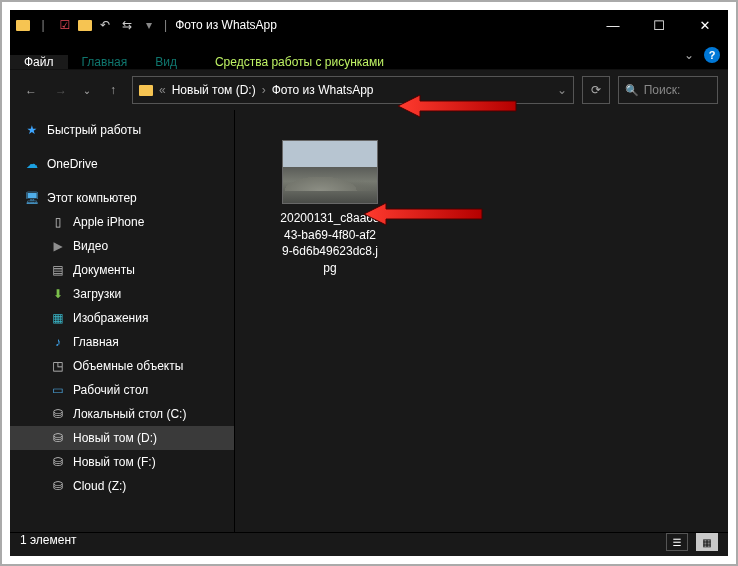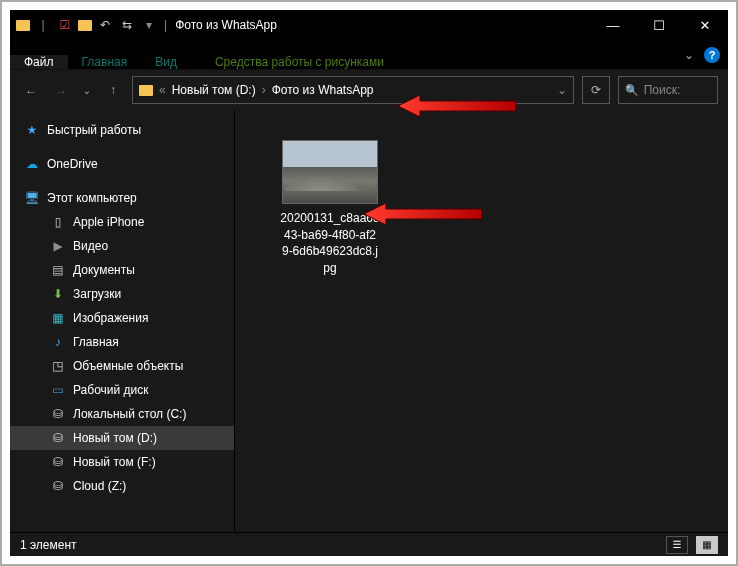--- a/index.html
+++ b/index.html
@@ -12,21 +12,21 @@
   .titlebar .qat span{width:18px;height:18px;display:flex;align-items:center;justify-content:center}
   .titlebar .title{display:flex;align-items:center;padding:0 8px;font-size:12px;white-space:nowrap}
   .titlebar .contextual{display:flex;align-items:center;justify-content:center;background:#f3e58a;color:#000;padding:0 28px;font-size:12px;margin-left:12px}
   .titlebar .spacer{flex:1}
   .titlebar .winbtns{display:flex}
   .titlebar .winbtns div{width:46px;display:flex;align-items:center;justify-content:center;font-size:13px}
   
   .ribbon{height:30px;display:flex;align-items:flex-end;background:#000;border-bottom:1px solid #111;position:relative}
   .ribbon .filetab{background:#1a1a1a;color:#fff;padding:0 14px;display:flex;align-items:center;font-size:12px}
   .ribbon .tab{padding:0 14px;display:flex;align-items:center;font-size:12px;color:#0f766e}
-  .ribbon .tab.ctx{color:#4d7c0f}
+  .ribbon .tab.ctx{color:#bef264}
   .ribbon .right{position:absolute;right:8px;top:0;bottom:0;display:flex;align-items:center;gap:10px}
   .ribbon .help{width:16px;height:16px;border-radius:50%;background:#0078d7;color:#fff;display:flex;align-items:center;justify-content:center;font-size:11px;font-weight:bold}
   
   .navbar{height:40px;display:flex;align-items:center;gap:8px;padding:4px 10px;background:#191919}
   .navbar .navbtn{width:22px;height:22px;display:flex;align-items:center;justify-content:center;color:#aaa}
   .breadcrumb{flex:1;height:28px;border:1px solid #555;background:#191919;display:flex;align-items:center;gap:6px;padding:0 6px;color:#ddd;font-size:12px}
   .breadcrumb span{white-space:nowrap}
   .breadcrumb .sep{color:#888}
   .refresh{width:28px;height:28px;border:1px solid #555;display:flex;align-items:center;justify-content:center;color:#aaa}
   .search{width:100px;height:28px;border:1px solid #555;display:flex;align-items:center;padding:0 6px;color:#888;gap:5px}
@@ -53,21 +53,21 @@
   .vol{color:#ccc}
   .desk{color:#4faeea}
   .disk{color:#ccc}
   
   .content{flex:1;position:relative;background:#191919;padding:30px 30px}
   .file{width:130px;display:flex;flex-direction:column;align-items:center;gap:6px}
   .thumb{width:96px;height:64px;background:linear-gradient(to bottom,#b7c5d1 0%,#b7c5d1 42%,#5a5c58 42%,#777a71 65%,#4a4c48 100%);border:1px solid #686868;position:relative;overflow:hidden}
   .thumb::before{content:"";position:absolute;left:0;right:0;top:42%;height:24px;background:radial-gradient(ellipse 60px 24px at 40% 100%,#8d8f85 0%,#74766d 60%,transparent 60%),radial-gradient(ellipse 50px 20px at 70% 100%,#6d6f66 0%,transparent 60%)}
   .fname{text-align:center;font-size:11.5px;color:#eee;line-height:1.35;word-break:break-all;width:128px}
   
-  .status{height:24px;background:#191919;border-top:1px solid #000;display:flex;align-items:center;padding:0 10px;font-size:12px;color:#ddd;gap:8px}
+  .status{height:24px;background:#191919;border-top:1px solid #000;display:flex;align-items:flex-start;padding:0 10px;font-size:12px;color:#ddd;gap:8px}
   .status .spacer{flex:1}
   .status .viewbtn{width:22px;height:18px;border:1px solid #555;display:flex;align-items:center;justify-content:center;font-size:10px}
   .status .viewbtn.active{background:#c9c9c9;color:#000;border-color:#c9c9c9}
   
   .arrow{position:absolute;pointer-events:none}
   .arrow svg{display:block}
   .arrow1{left:388px;top:84px}
   .arrow2{left:354px;top:192px}
 </style>
 </head>
@@ -168,21 +168,21 @@
             <div class="node indent1">
               <span class="ico music">♪</span>
               <span>Главная</span>
             </div>
             <div class="node indent1">
               <span class="ico vol">◳</span>
               <span>Объемные объекты</span>
             </div>
             <div class="node indent1">
               <span class="ico desk">▭</span>
-              <span>Рабочий диск</span>
+              <span>Рабочий стол</span>
             </div>
             <div class="node indent1">
               <span class="ico disk">⛁</span>
               <span>Локальный стол (C:)</span>
             </div>
             <div class="node indent1 sel">
               <span class="ico disk">⛁</span>
               <span>Новый том (D:)</span>
             </div>
             <div class="node indent1">

